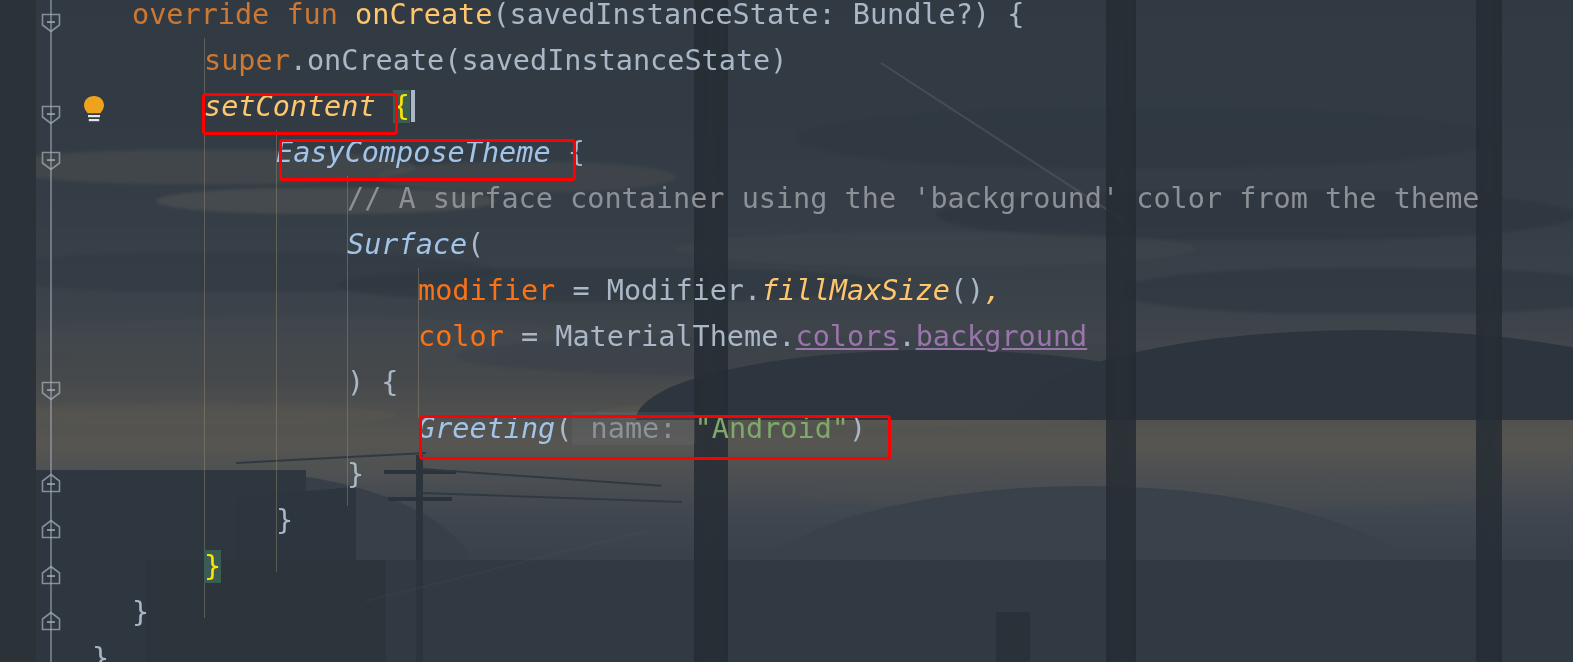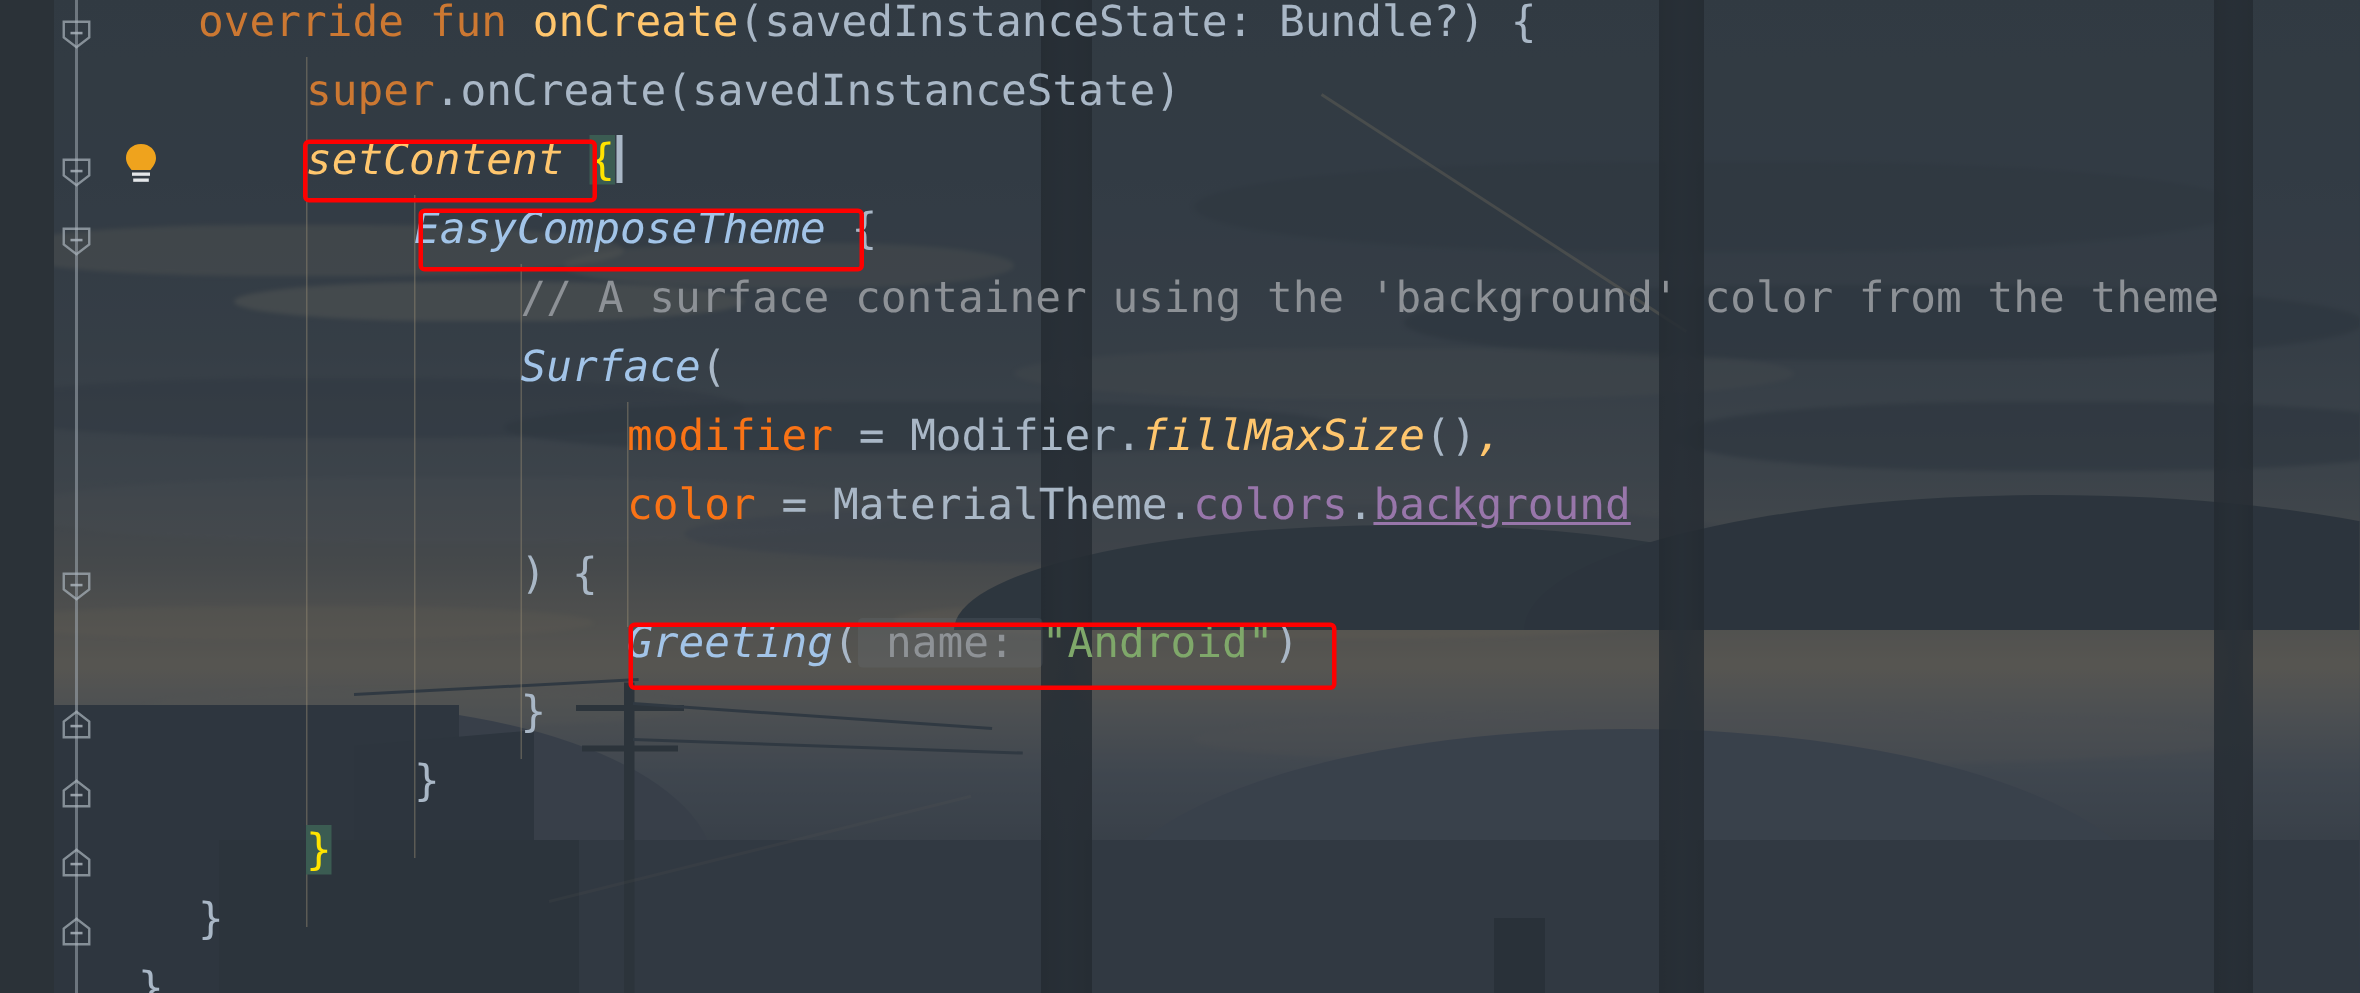--- a/index.html
+++ b/index.html
@@ -133,21 +133,21 @@
 
   
   .kw   { color: #cc7832; }            
   .fn   { color: #ffc66d; }            
   .fncall { color: #ffc66d; font-style: italic; }  
   .plain{ color: #a9b7c6; }            
   .comp { color: #a2c4e8; font-style: italic; }    
   .comment { color: #8d9196; }
   .param{ color: #f97316; }            
   .str  { color: #7fa86a; }
-  .prop { color: #9876aa; }            
+  .prop { color: #9876aa; text-decoration: underline; }            
   .propu{ color: #9876aa; text-decoration: underline; text-decoration-color: #9876aa; }
   .ital { color: #ffc66d; font-style: italic; }    
   .brace-hl {
     color: #ffe400;
     background: #3b5c52;
   }
   .hint {
     color: #8e9296;
     background: rgba(120,130,140,.17);
     border-radius: 3px;

